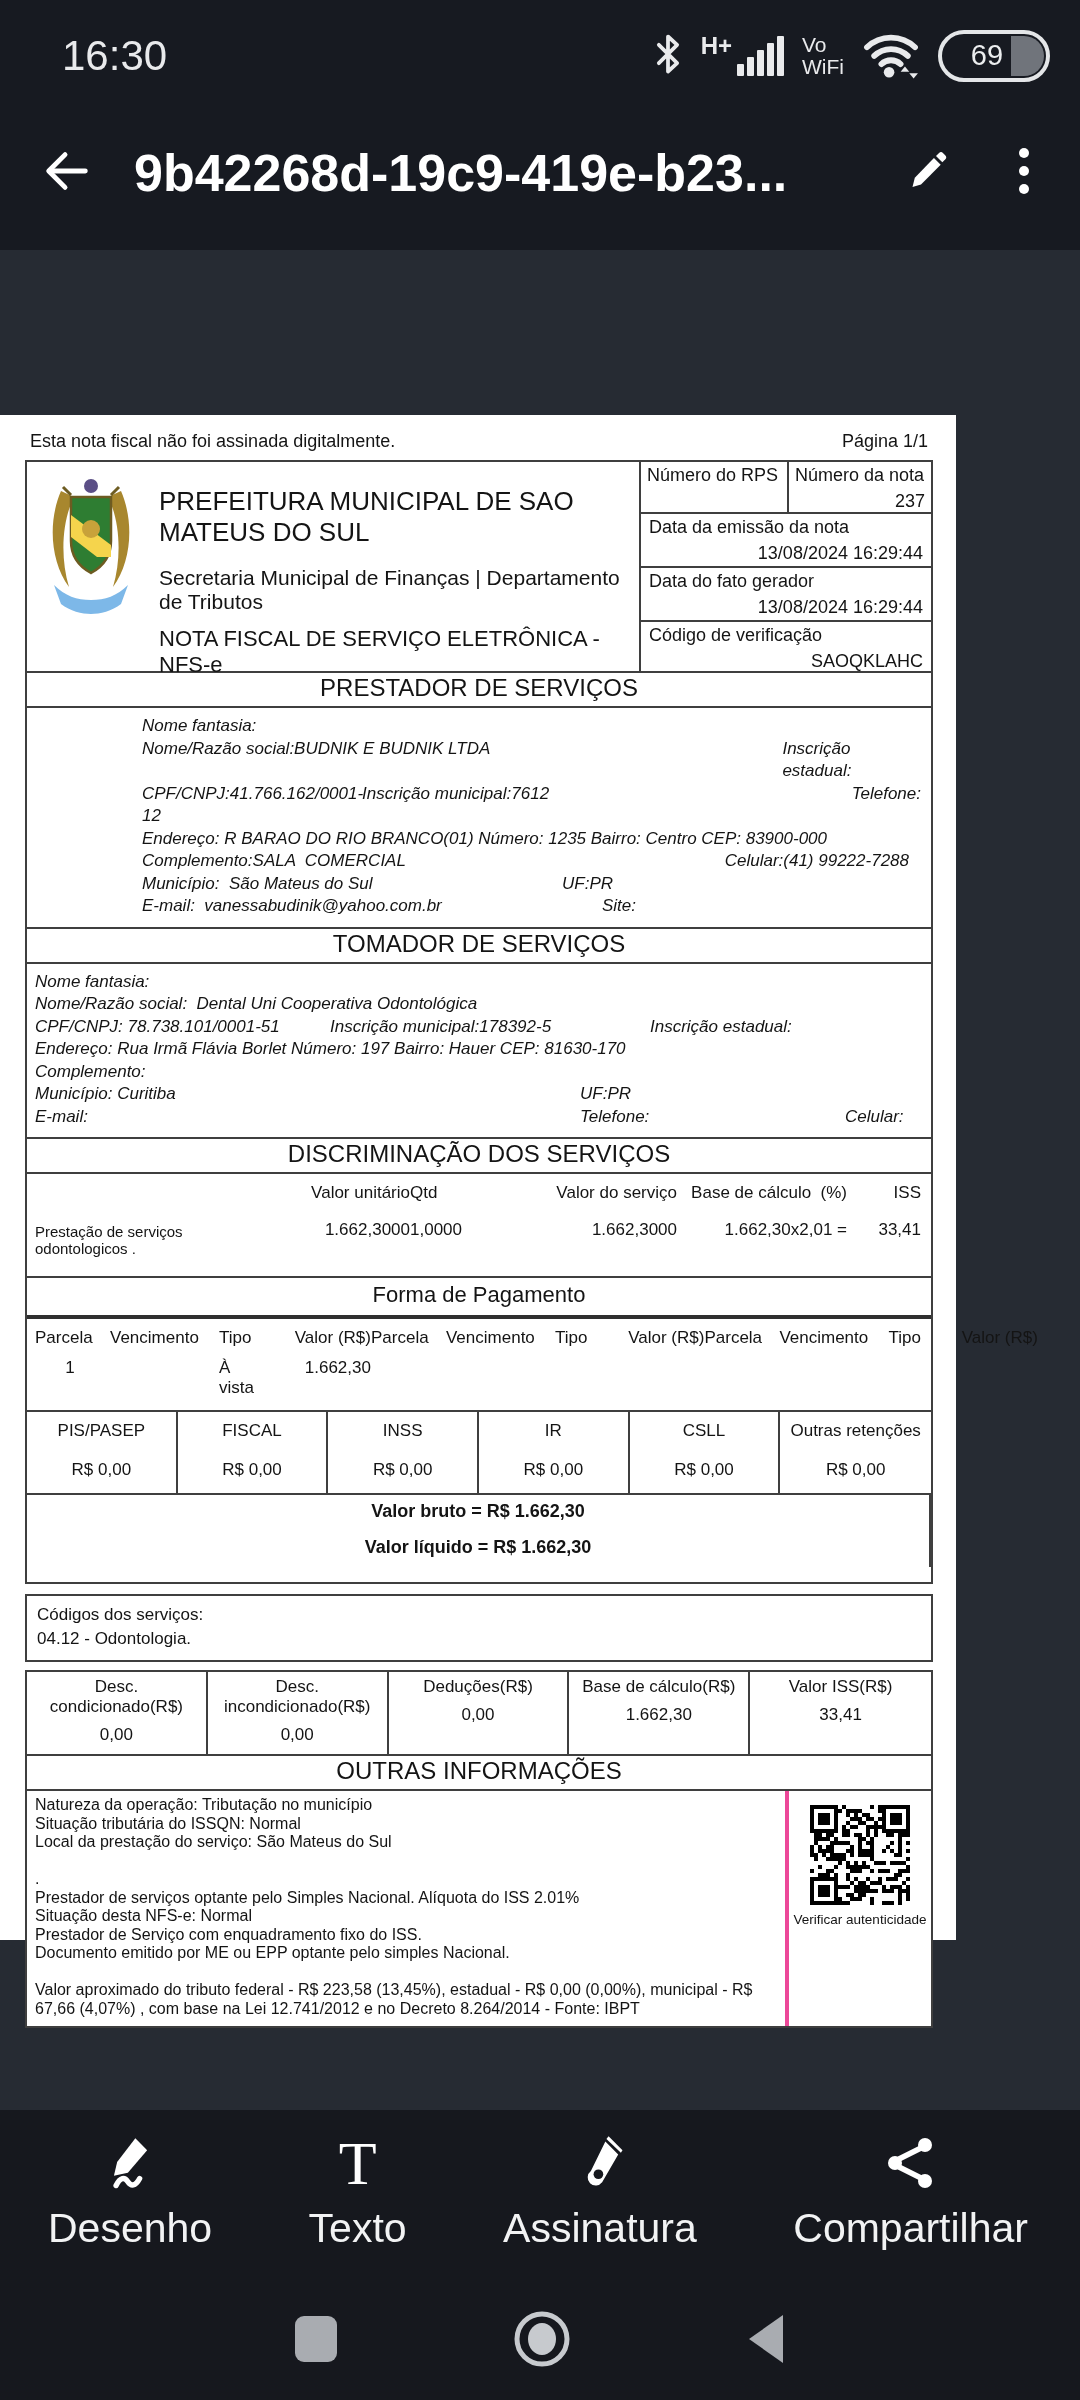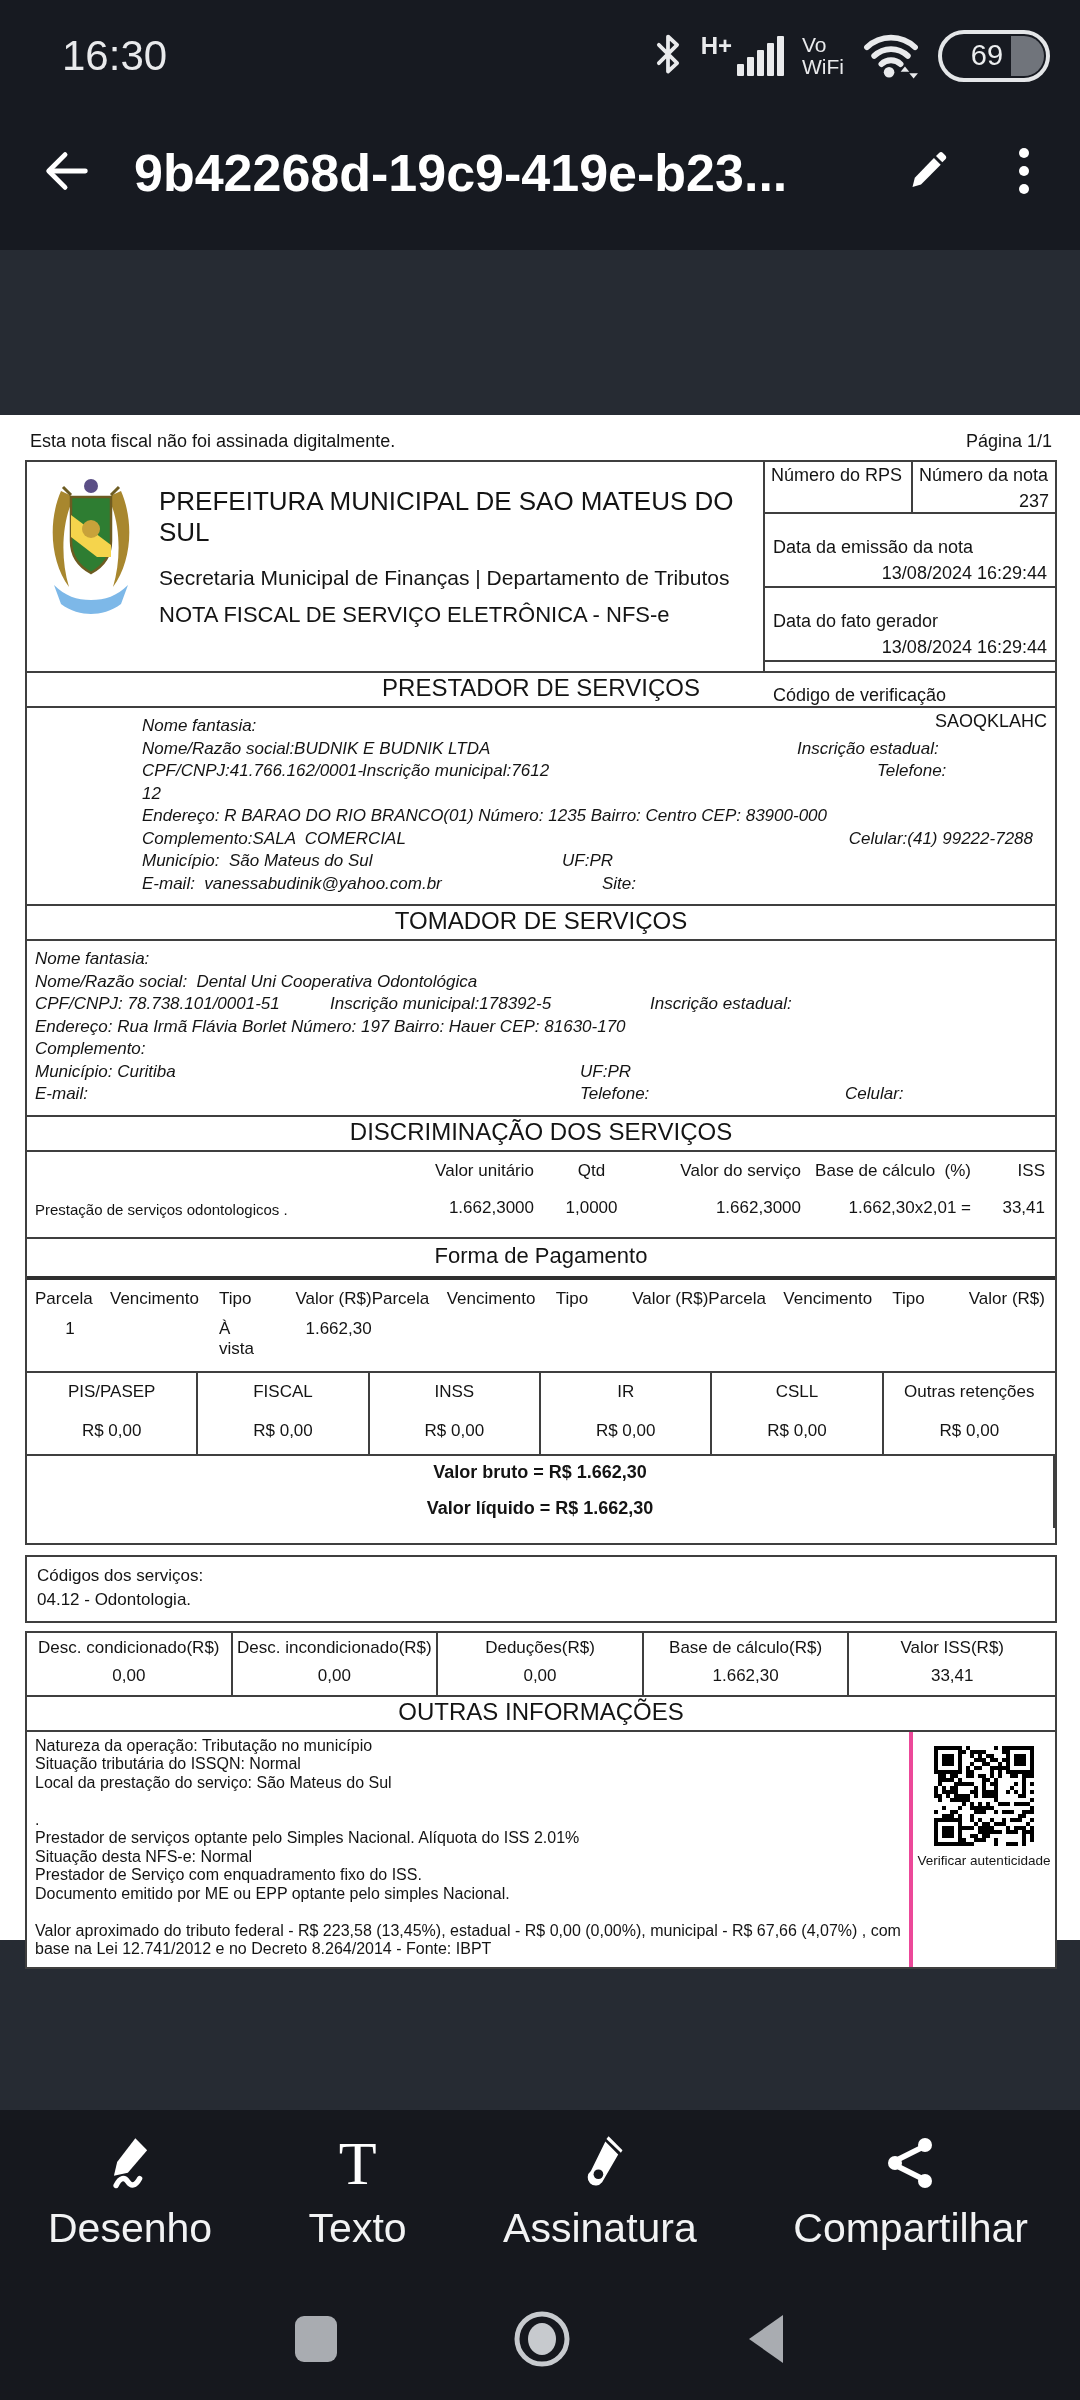--- a/index.html
+++ b/index.html
@@ -24,56 +24,56 @@
   .battery-num { position: relative; font-size: 29px; color: #eceeef; margin-right: 14px; z-index: 1; }
 
   
   .app-bar { height: 145px; background: #171a21; display: flex; align-items: center; padding: 0 48px 10px 40px; }
   .icon-btn { background: none; border: none; display: flex; align-items: center; justify-content: center; cursor: pointer; }
   .app-title { color: #ffffff; font-size: 52px; font-weight: bold; margin-left: 40px; white-space: nowrap; overflow: hidden; flex: 1; }
   .app-actions { display: flex; align-items: center; gap: 66px; margin-left: 20px; }
 
   
   .viewer { height: 1860px; background: #262b33; padding-top: 165px; }
-  .page { width: 1080px; height: 1525px; background: #ffffff; color: #141414; }
+  .page { width: 956px; height: 1525px; background: #ffffff; color: #141414; }
   .doc-note-row { display: flex; justify-content: space-between; padding: 16px 28px 8px 30px; font-size: 18px; }
   .doc-body { margin: 0 23px 0 25px; font-size: 17px; }
   .bx { border: 2px solid #3f3f3f; margin-top: -2px; background: #fff; }
   .bx.first { margin-top: 0; }
   .bx.gap10 { margin-top: 10px; }
   .bx.gap8 { margin-top: 8px; }
   .band { text-align: center; font-size: 24px; padding: 1px 0 4px; }
 
   .hdr { display: flex; height: 213px; }
   .hdr-left { flex: 1; display: flex; align-items: flex-start; padding: 8px 0 0 14px; }
   .logo { width: 100px; height: 150px; margin-right: 18px; flex: none; }
   .hdr-titles { padding-top: 16px; }
   .t-muni { font-size: 26px; margin-bottom: 18px; }
   .t-dept { font-size: 21px; margin-bottom: 12px; }
   .t-doc { font-size: 22px; }
-  .hdr-right { width: 292px; border-left: 2px solid #3f3f3f; display: flex; flex-direction: column; font-size: 18px; gap: 20px; }
+  .hdr-right { width: 292px; border-left: 2px solid #3f3f3f; display: flex; flex-direction: column; font-size: 18px; }
   .hr-split { display: flex; height: 52px; border-bottom: 2px solid #3f3f3f; }
   .hr-cell-l { width: 148px; border-right: 2px solid #3f3f3f; padding: 3px 6px; }
   .hr-cell-r { flex: 1; padding: 3px 6px; display: flex; flex-direction: column; }
   .hr-row { border-bottom: 2px solid #3f3f3f; padding: 3px 8px; height: 54px; }
   .hr-row.last { border-bottom: none; flex: 1; }
   .hr-val { text-align: right; margin-top: 5px; }
 
   .fields { padding: 7px 10px 9px 0; line-height: 22.5px; font-style: italic; }
   .fl { display: flex; white-space: pre-wrap; }
   .indent .fl { padding-left: 115px; }
   .pad8 .fl { padding-left: 8px; }
   .w655{width:655px}.w220{width:220px}.w515{width:515px}.w420{width:420px}.w460{width:460px}
   .w295{width:295px}.w320{width:320px}.w545{width:545px}.w265{width:265px}
   .fl-between { justify-content: space-between; padding-right: 12px; }
 
   .svc-head { display: flex; padding: 9px 10px 2px 8px; white-space: pre; }
   .svc-row { display: flex; padding: 15px 10px 19px 8px; white-space: pre; }
   .svc-desc { flex: 1; font-size: 15px; padding-top: 3px; white-space: pre-wrap; }
-  .c-vu{width:175px;text-align:right}.c-qtd{width:115px;text-align:center}
+  .c-vu{width:175px;text-align:right}.c-qtd{width:115px;text-align:left}
   .c-vs{width:152px;text-align:right}.c-bc{width:170px;text-align:right}.c-iss{width:74px;text-align:right}
 
   .pg-title { text-align: center; font-size: 22px; padding: 4px 0 7px; border-bottom: 4px solid #2f2f2f; }
   .pg-grid { display: grid; grid-template-columns: 1fr 1fr 1fr; padding: 9px 10px 12px 8px; }
   .pg-col { display: grid; grid-template-columns: 70px 104px 1fr 112px; column-gap: 5px; row-gap: 10px; }
   .pg-valor { text-align: right; }
   .pg-parc { text-align: center; }
 
   .ret { display: grid; grid-template-columns: repeat(6, 1fr); }
   .ret-cell { border-right: 2px solid #3f3f3f; text-align: center; padding: 9px 4px 13px; }

